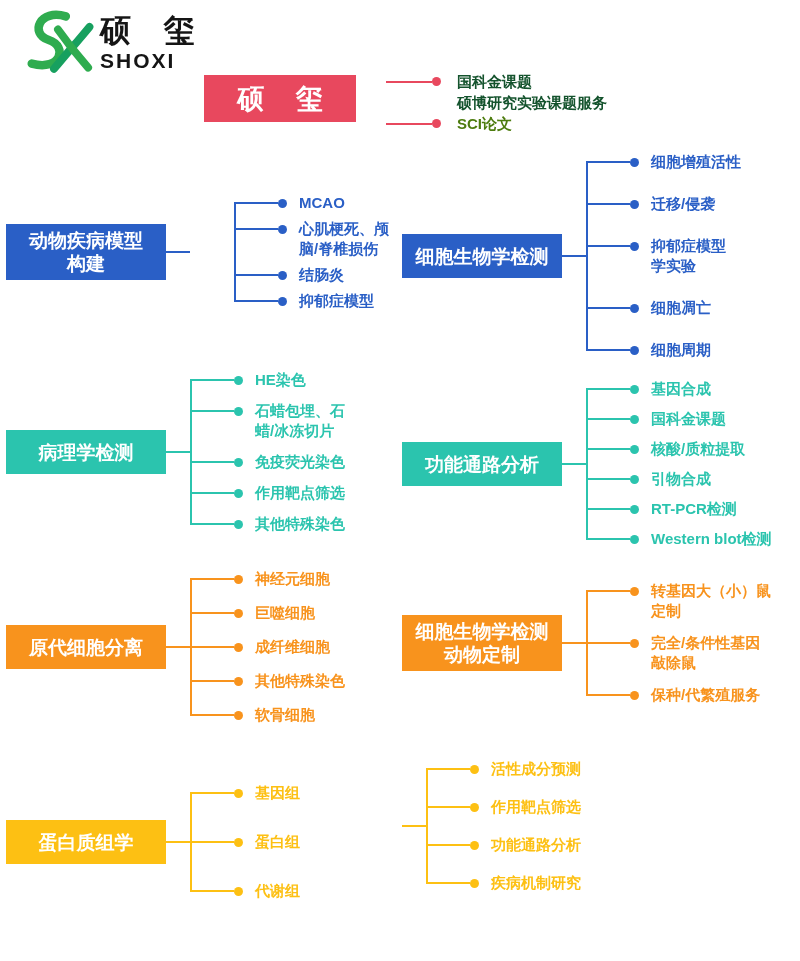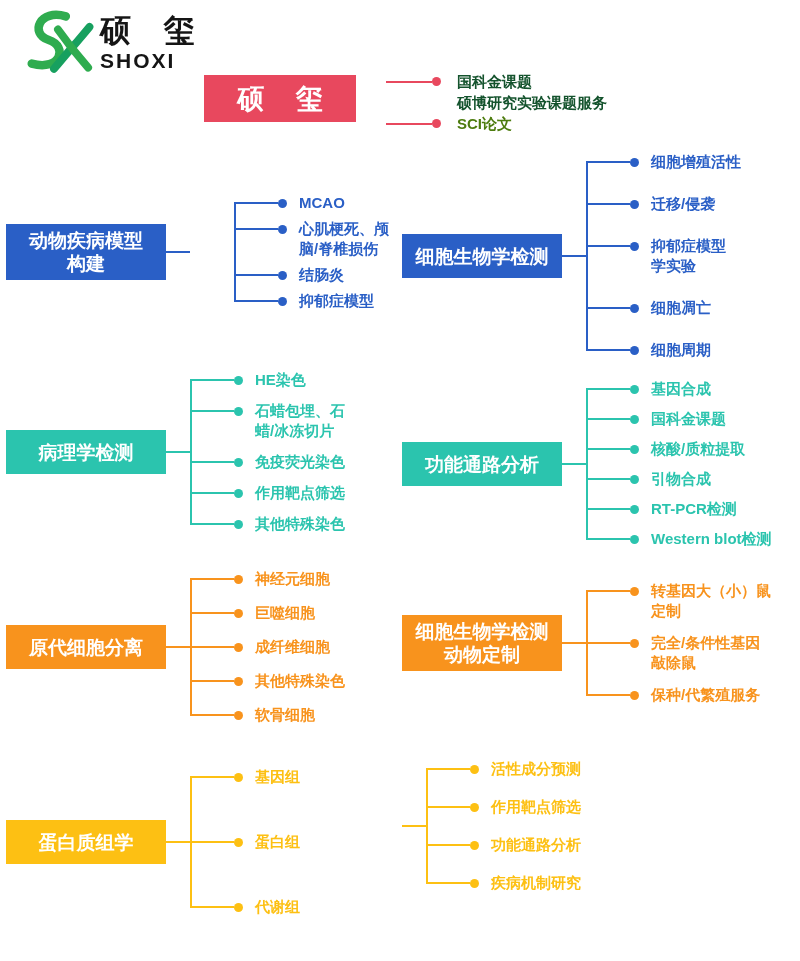--- a/index.html
+++ b/index.html
@@ -48,21 +48,21 @@
   .section[data-idx="4"]{left:6px;top:647px;}
   .section[data-idx="5"]{left:402px;top:643px;}
   .section[data-idx="6"]{left:6px;top:842px;}
   .section[data-idx="7"]{left:402px;top:826px;}
   .section[data-idx="0"] .items{gap:6px;margin-left:44px;}
   .section[data-idx="1"] .items{gap:22px;}
   .section[data-idx="2"] .items{gap:11px;}
   .section[data-idx="3"] .items{gap:10px;}
   .section[data-idx="4"] .items{gap:14px;}
   .section[data-idx="5"] .items{gap:12px;}
-  .section[data-idx="6"] .items{gap:45px;}
+  .section[data-idx="6"] .items{gap:29px;}
   .section[data-idx="7"] .items{gap:18px;}
 </style>
 </head>
 <body>
 
 <div class="logo">
   <svg width="80" height="68" viewBox="0 0 122 100">
     <path d="M76,14 C36,2 20,40 50,50 C80,60 68,98 24,86" fill="none" stroke="#2FAC4F" stroke-width="13" stroke-linecap="round"></path>
     <path d="M112,30 C94,52 76,72 58,94" fill="none" stroke="#17A05F" stroke-width="12" stroke-linecap="round"></path>
     <path d="M64,34 C78,54 94,74 110,92" fill="none" stroke="#2FAC4F" stroke-width="12" stroke-linecap="round"></path>

